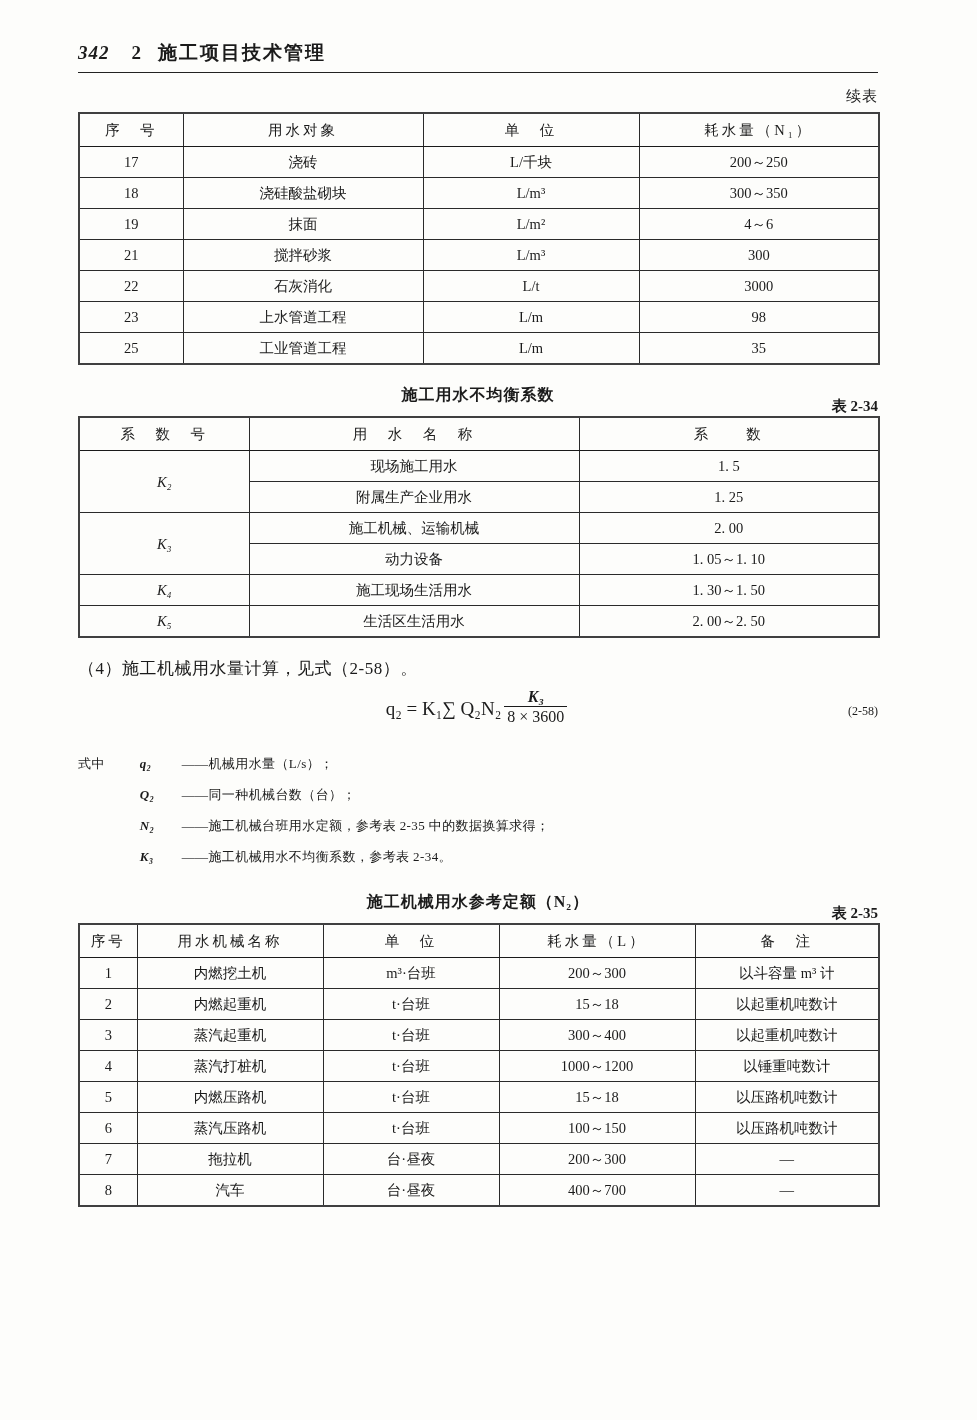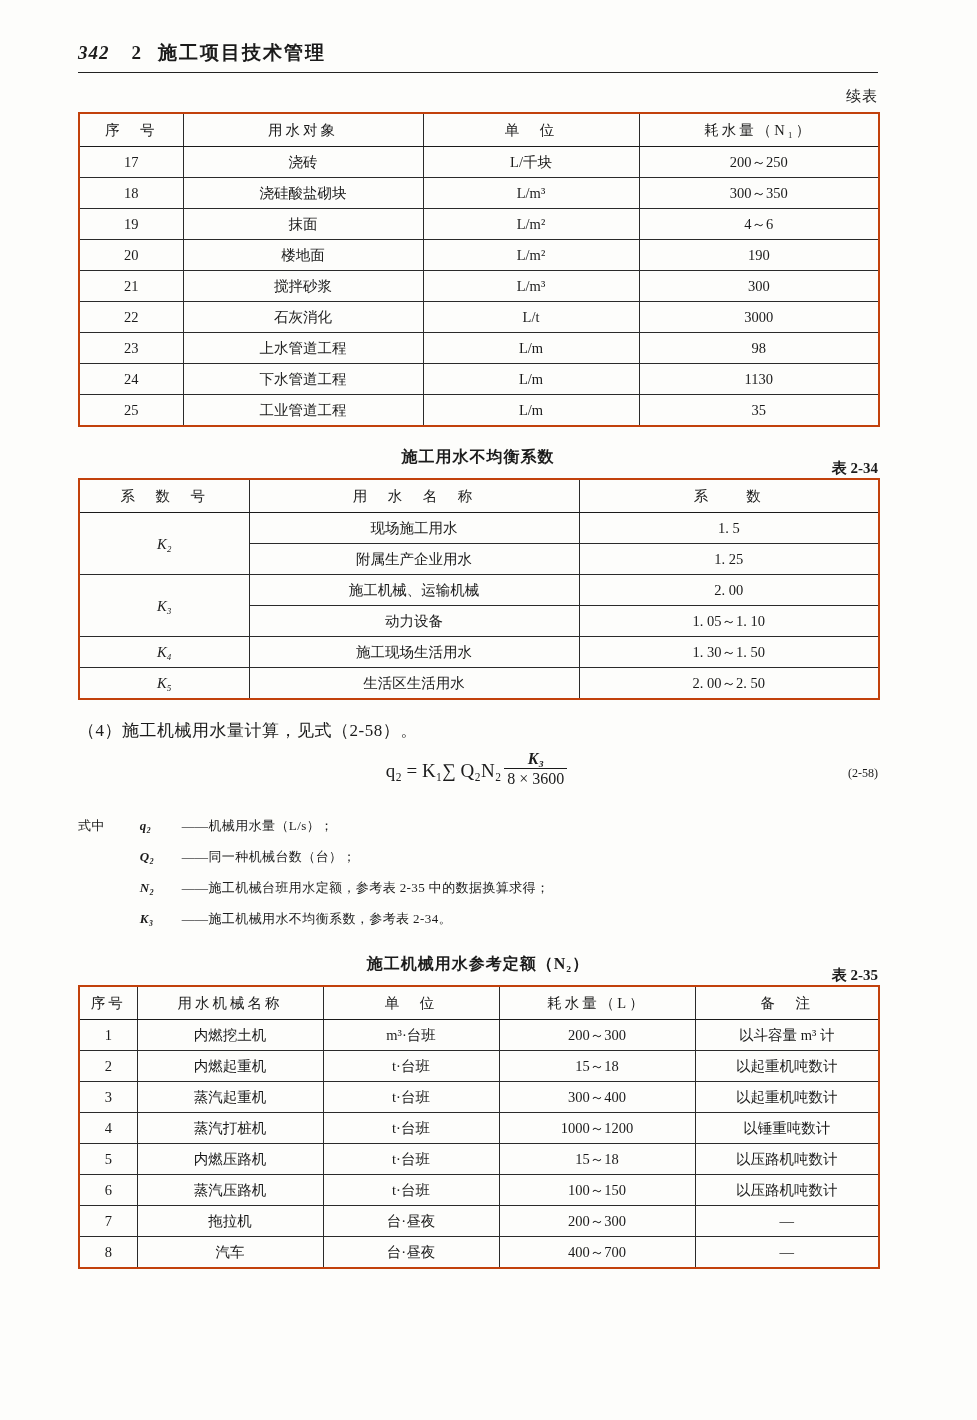--- a/index.html
+++ b/index.html
@@ -79,21 +79,21 @@
     height: 30px;
     line-height: 30px;
     white-space: nowrap;
   }
   table.doc thead td {
     height: 32px;
     line-height: 32px;
     letter-spacing: 3px;
   }
   table.doc.thickbox {
-    border: 2px solid #c2410c;
+    border: 2px solid #404040;
   }
   table.doc thead tr td {
     border-bottom: 1.8px solid #1a1a1a;
   }
   .ital { font-style: italic; }
 
   
   .tbl-caption {
     position: relative;
     margin: 20px 0 7px 0;
@@ -229,48 +229,36 @@
           <td>L/m³</td>
           <td>300～350</td>
         </tr>
         <tr>
           <td>19</td>
           <td>抹面</td>
           <td>L/m²</td>
           <td>4～6</td>
         </tr>
         <tr>
-          <td>20</td>
-          <td>楼地面</td>
-          <td>L/m²</td>
-          <td>190</td>
-        </tr>
-        <tr>
           <td>21</td>
           <td>搅拌砂浆</td>
           <td>L/m³</td>
           <td>300</td>
         </tr>
         <tr>
           <td>22</td>
           <td>石灰消化</td>
           <td>L/t</td>
           <td>3000</td>
         </tr>
         <tr>
           <td>23</td>
           <td>上水管道工程</td>
           <td>L/m</td>
           <td>98</td>
-        </tr>
-        <tr>
-          <td>24</td>
-          <td>下水管道工程</td>
-          <td>L/m</td>
-          <td>1130</td>
         </tr>
         <tr>
           <td>25</td>
           <td>工业管道工程</td>
           <td>L/m</td>
           <td>35</td>
         </tr>
       </tbody>
     </table>
 

